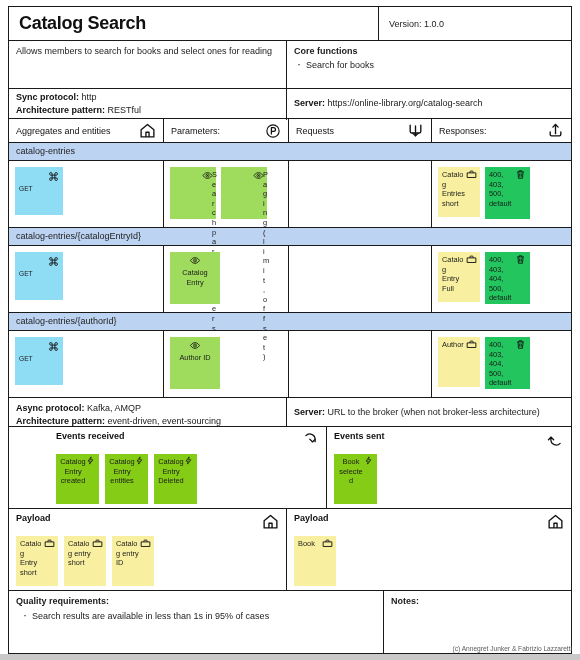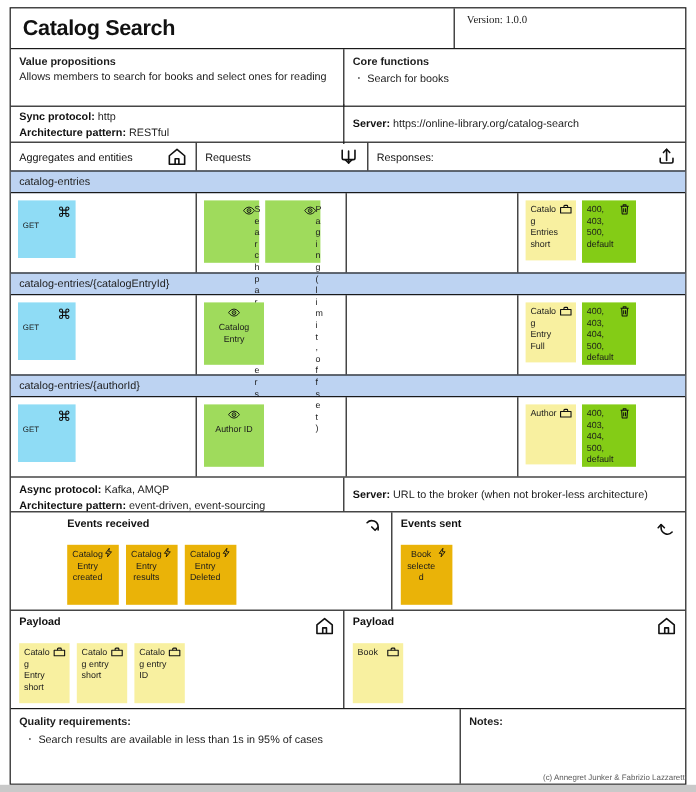--- a/index.html
+++ b/index.html
@@ -15,21 +15,21 @@
   .row.last{border-bottom:none;}
   .cell{box-sizing:border-box;padding:4px 7px;position:relative;}
   .cell.vsep{border-right:1.5px solid #1a1a1a;}
   .b{font-weight:bold;color:#111;}
   .t2{font-size:9px;color:#1c1c1c;line-height:12.5px;}
 
   
   .titlebar{height:34px;align-items:stretch;}
   .title-cell{flex:0 0 370px;display:flex;align-items:center;padding-left:10px;}
   .title-txt{font-size:18px;font-weight:bold;letter-spacing:-0.3px;color:#111;}
-  .ver-cell{flex:1;display:flex;align-items:flex-start;padding-left:10px;font-size:9px;color:#1c1c1c;font-family:Liberation Serif, serif;}
+  .ver-cell{flex:1;display:flex;align-items:center;padding-left:10px;font-size:9px;color:#1c1c1c;}
 
   
   .vp-row{height:48px;}
   .vp-left{flex:0 0 278px;}
   .vp-right{flex:1;}
   .bullets{margin:1px 0 0 0;padding-left:12px;}
   .bullets li{font-size:9px;line-height:13px;color:#1c1c1c;margin:0;padding:0;list-style:none;position:relative;}
   .bullets li:before{content:"·";position:absolute;left:-9px;top:-1px;font-size:12px;}
 
   .contact-row{height:23px;align-items:center;}
@@ -52,22 +52,22 @@
   .ep-row{display:flex;min-height:66px;border-bottom:none;}
   .ep-row .cell{padding:6px 6px;display:flex;align-items:flex-start;gap:5px;flex-wrap:wrap;}
 
   
   .note{position:relative;box-sizing:border-box;padding:3px 4px;font-size:7.4px;line-height:9.6px;color:#1b1b1b;}
   .note .ntxt{display:block;max-width:100%;word-break:break-word;}
   .note .nico{position:absolute;line-height:1;}
   .n-blue{background:#8fdcf5;width:48px;height:48px;}
   .n-green{background:#9fdb5c;}
   .n-yellow{background:#f8f0a0;}
-  .n-red{background:#84cc16;}
-  .n-orange{background:#eab308;}
+  .n-red{background:#22c55e;}
+  .n-orange{background:#84cc16;}
 
   .gr-sm{width:42px;height:52px;padding-left:42px;}
   .gr-md{width:50px;height:52px;}
   .ye-sm{width:42px;height:50px;}
   .re-sm{width:45px;height:52px;}
   .or-sm{width:43px;height:50px;}
 
   
   .async-row{height:30px;}
   .async-left{flex:0 0 278px;}
@@ -100,21 +100,20 @@
       <div class="cell vsep title-cell">
         <span class="title-txt">Catalog Search</span>
       </div>
       <div class="cell ver-cell">
         <span>Version: 1.0.0</span>
       </div>
     </div>
 
     <div class="row vp-row">
       <div class="cell vsep vp-left">
-        <div class="t2 b">Value propositions</div>
         <div class="t2">Allows members to search for books and select ones for reading</div>
       </div>
       <div class="cell vp-right">
         <div class="t2 b">Core functions</div>
         <ul class="bullets">
           <li>Search for books</li>
         </ul>
       </div>
     </div>
 
@@ -132,20 +131,29 @@
       </div>
     </div>
 
     <div class="row colhead" style="border-bottom:none;">
       <div class="cell vsep c1">
         <span class="lbl">Aggregates and entities</span>
         <span>
           <svg width="17" height="17" viewBox="0 0 24 24" fill="none" stroke="#111" stroke-width="1.9" stroke-linejoin="round">
             <path d="M3 11 L12 3.5 L21 11 V21 H3 Z"></path>
               <path d="M9.8 21 V14.5 H14.2 V21"></path>
+          </svg>
+        </span>
+      </div>
+      <div class="cell vsep c2">
+        <span class="lbl">Parameters:</span>
+        <span>
+          <svg width="16" height="16" viewBox="0 0 24 24" fill="none" stroke="#111" stroke-width="1.7">
+            <circle cx="12" cy="12" r="9.2"></circle>
+            <path d="M9.6 17.2 V6.8 h3.3 a2.8 2.8 0 0 1 0 5.6 H9.6" stroke-width="1.9" stroke-linejoin="round"></path>
           </svg>
         </span>
       </div>
       <div class="cell vsep c3">
         <span class="lbl">Requests</span>
         <span>
           <svg width="17" height="17" viewBox="0 0 24 24" fill="none" stroke="#111" stroke-width="1.9" stroke-linecap="round" stroke-linejoin="round">
             <path d="M4.5 4.5 V13.5 a2 2 0 0 0 2 2 h11 a2 2 0 0 0 2-2 V4.5"></path>
             <path d="M12 5.5 V19.5"></path>
               <path d="M8.3 15.8 L12 19.6 L15.7 15.8"></path>
@@ -368,21 +376,21 @@
                 </svg>
               </span>
               <span class="ntxt" style="padding-right: 9px; text-align: center;">Catalog Entry created</span>
             </div>
             <div class="note n-orange or-sm">
               <span class="nico" style="right: 4px; top: 2px;">
                 <svg width="9" height="9" viewBox="0 0 24 24" fill="none" stroke="#111" stroke-width="2" stroke-linejoin="round">
                   <path d="M13.6 2.4 L5.4 13.6 H11.2 L9.4 21.6 L18.4 10.2 H12.4 Z"></path>
                 </svg>
               </span>
-              <span class="ntxt" style="padding-right: 9px; text-align: center;">Catalog Entry results</span>
+              <span class="ntxt" style="padding-right: 9px; text-align: center;">Catalog Entry entities</span>
             </div>
             <div class="note n-orange or-sm">
               <span class="nico" style="right: 4px; top: 2px;">
                 <svg width="9" height="9" viewBox="0 0 24 24" fill="none" stroke="#111" stroke-width="2" stroke-linejoin="round">
                   <path d="M13.6 2.4 L5.4 13.6 H11.2 L9.4 21.6 L18.4 10.2 H12.4 Z"></path>
                 </svg>
               </span>
               <span class="ntxt" style="padding-right: 9px; text-align: center;">Catalog Entry Deleted</span>
             </div>
           </div>

